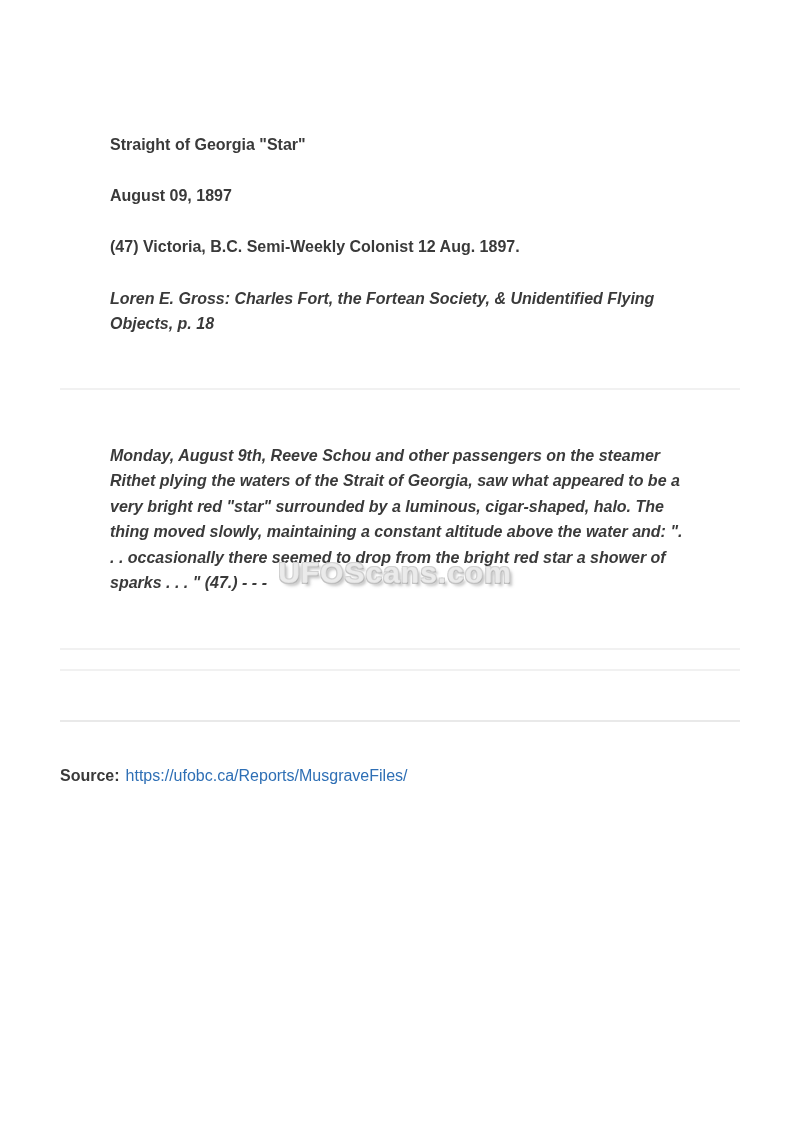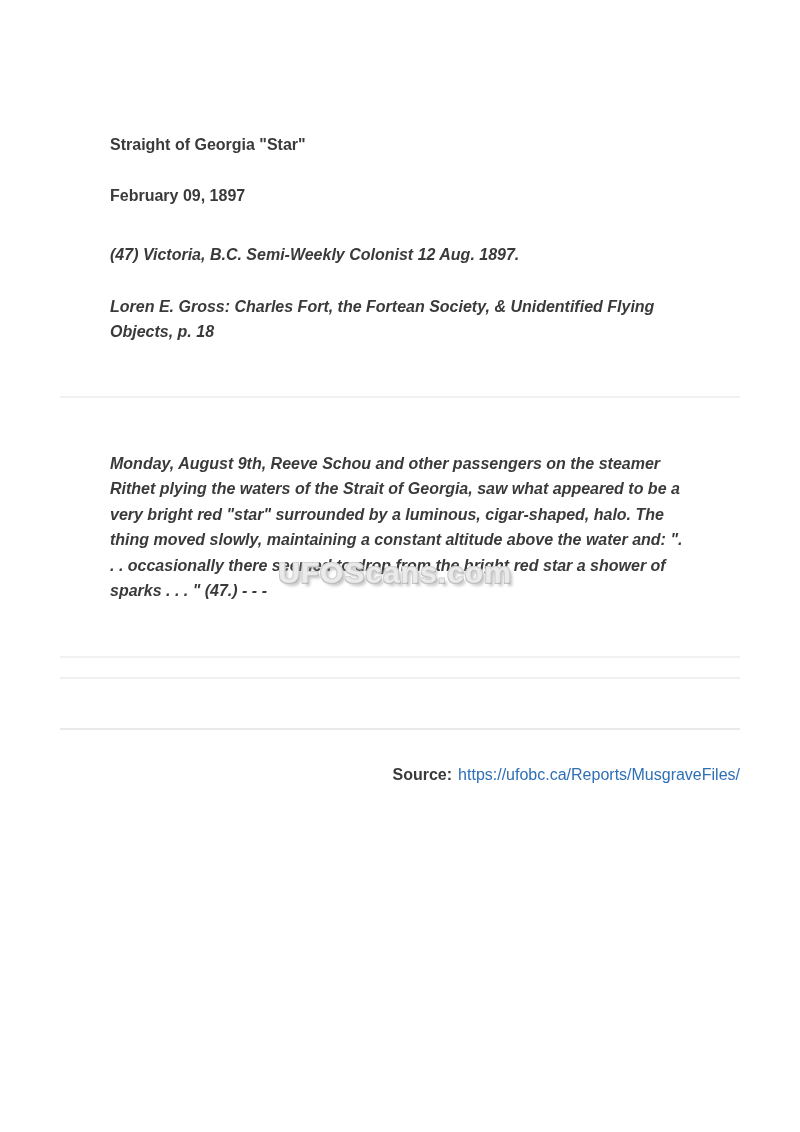--- a/index.html
+++ b/index.html
@@ -11,34 +11,34 @@
     font-family: "Liberation Sans", sans-serif;
     font-weight: 700;
     color: #3a3a3a;
     overflow: hidden;
   }
   .doc { margin: 0 60px; }
   .text-inset { padding: 0 50px; }
   h1, p { margin: 0; font-size: 16px; line-height: 25px; font-weight: 700; }
   .title { padding-top: 132px; }
   .date { margin-top: 26px; }
-  .citation { margin-top: 34px; font-style: italic; }
+  .citation { margin-top: 26px; }
   .reference { margin-top: 27px; font-style: italic; }
   .divider {
     border: none;
     height: 2px;
     margin: 0;
     background: #f1f1f1;
   }
   .d1 { margin-top: 52px; }
   .body-text { margin-top: 53px; line-height: 25.4px; font-style: italic; }
   .d2 { margin-top: 53px; }
   .d3 { margin-top: 19px; }
   .d4 { margin-top: 49px; background: #e9e9e9; }
-  .source { margin-top: 32px; text-align: right; }
+  .source { margin-top: 41px; text-align: left; }
   .source-label { font-weight: 700; }
   .source-link {
     color: #2e6fb5;
     font-weight: 400;
     text-decoration: none;
     margin-left: 6px;
     cursor: pointer;
   }
   .watermark {
     position: absolute;
@@ -60,21 +60,21 @@
   }
 </style>
 </head>
 <body>
 
 <div class="page">
   <div class="doc">
 
     <div class="text-inset">
       <h1 class="title">Straight of Georgia "Star"</h1>
-      <p class="date">February 09, 1897</p>
+      <p class="date">August 09, 1897</p>
       <p class="citation">(47) Victoria, B.C. Semi-Weekly Colonist 12 Aug. 1897.</p>
       <p class="reference">Loren E. Gross: Charles Fort, the Fortean Society, &amp; Unidentified Flying Objects, p. 18</p>
     </div>
 
     <hr class="divider d1">
 
     <div class="text-inset">
       <p class="body-text">Monday, August 9th, Reeve Schou and other passengers on the steamer Rithet plying the waters of the Strait of Georgia, saw what appeared to be a very bright red "star" surrounded by a luminous, cigar-shaped, halo. The thing moved slowly, maintaining a constant altitude above the water and: ". . . occasionally there seemed to drop from the bright red star a shower of sparks . . . " (47.) - - -</p>
     </div>
 

